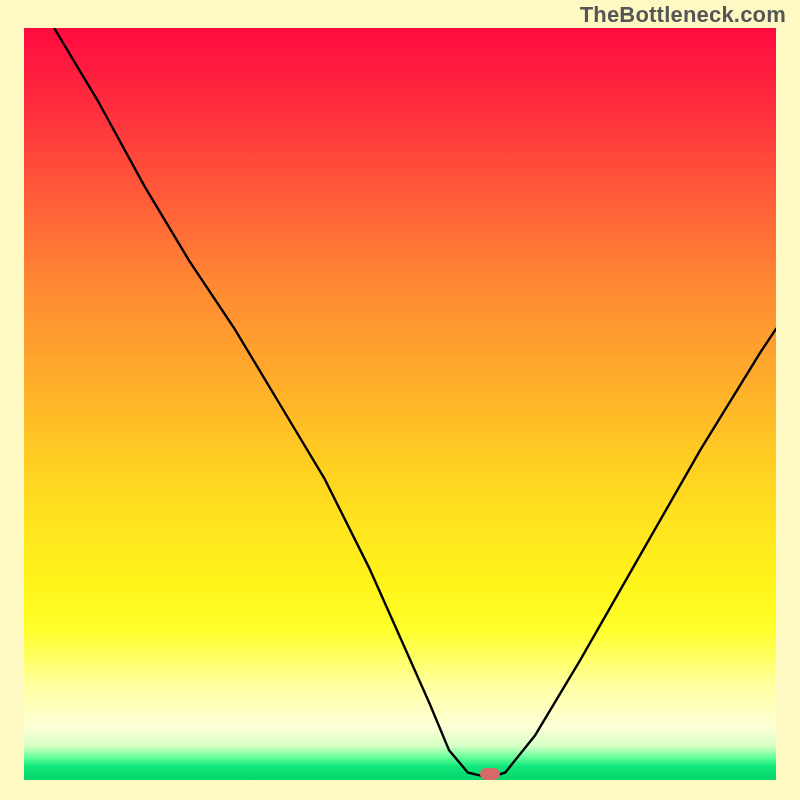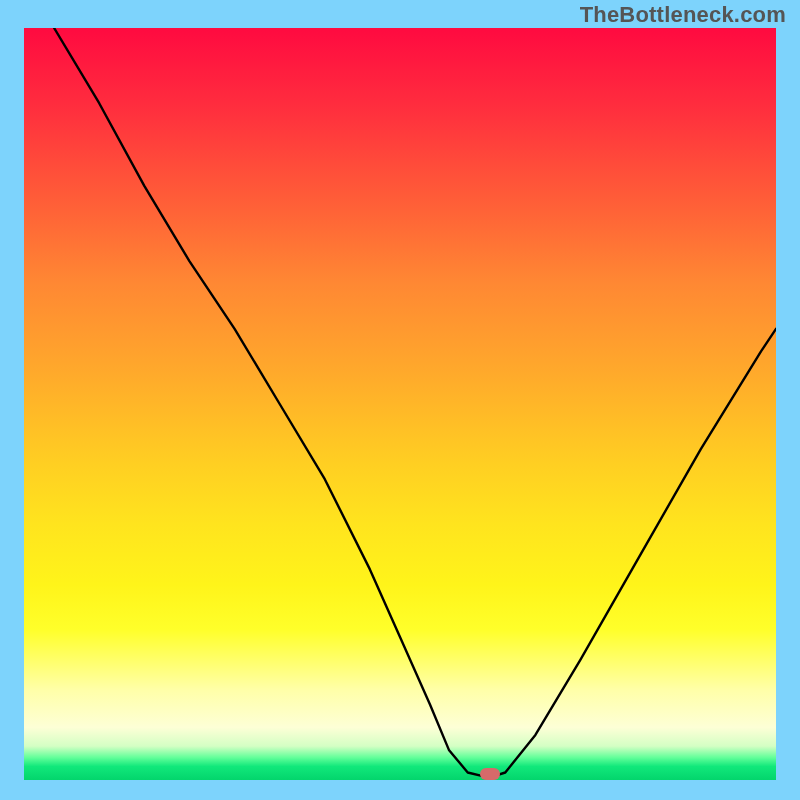--- a/index.html
+++ b/index.html
@@ -8,21 +8,21 @@
     width: 800px;
     height: 800px;
     background: #000;
     overflow: hidden;
     font-family: Arial, Helvetica, sans-serif;
   }
   .outer {
     position: relative;
     width: 800px;
     height: 800px;
-    background: #7dd3fc;
+    background: #fef9c3;
   }
   .watermark {
     position: absolute;
     top: 2px;
     right: 14px;
     font-size: 22px;
     font-weight: 600;
     color: #555;
     letter-spacing: 0.2px;
     user-select: none;

